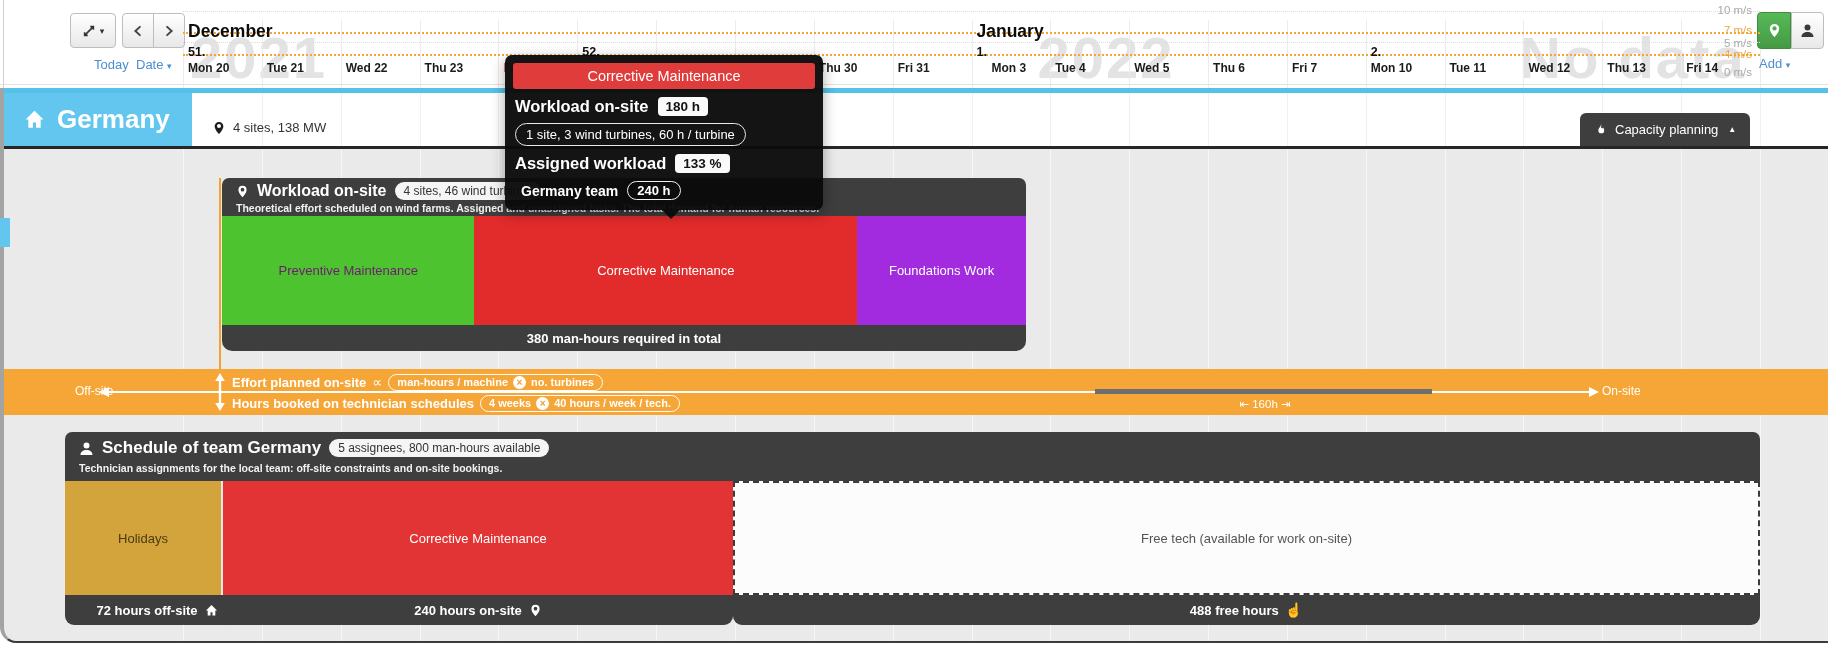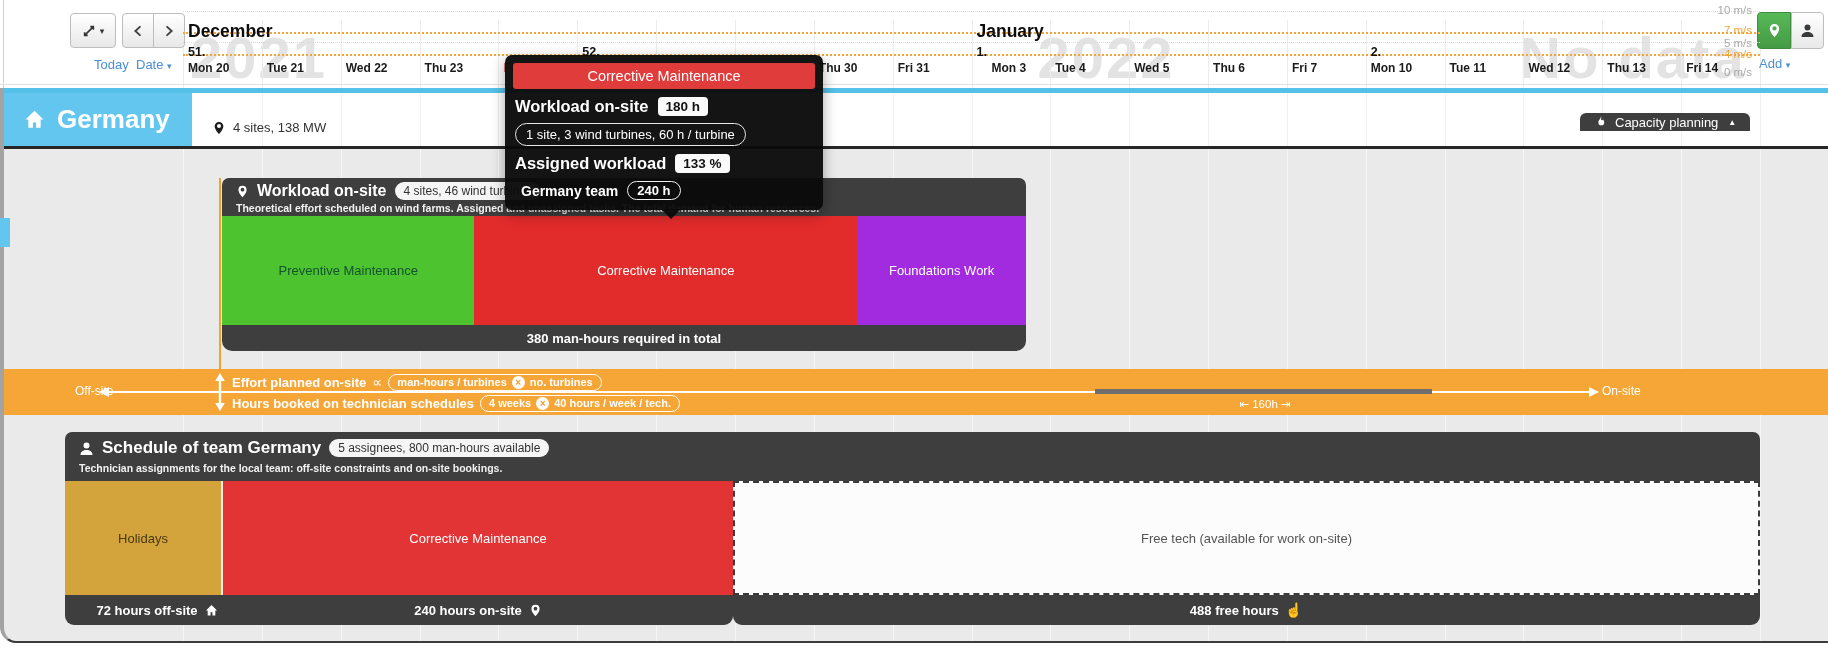--- a/index.html
+++ b/index.html
@@ -28,21 +28,21 @@
   .caret.dark{color:#333;}
   
   .frame{position:absolute;left:0;top:88px;width:1824px;height:553px;background:#eaeaea;
          border-left:4px solid #a3a3a3;border-bottom:2px solid #3b3b3b;border-bottom-left-radius:16px;overflow:hidden;z-index:1;}
   .bluebar{position:absolute;left:0;top:0;width:1824px;height:5px;background:#55c0e8;}
   .rowwhite{position:absolute;left:0;top:5px;width:1824px;height:53px;background:#fff;}
   .rowborder{position:absolute;left:0;top:58px;width:1824px;height:3px;background:#262626;}
   .germany{position:absolute;left:0;top:5px;width:188px;height:53px;background:#63c6ef;display:flex;align-items:center;
            gap:12px;padding-left:20px;box-sizing:border-box;color:#fff;font-size:26px;font-weight:bold;cursor:pointer;}
   .sites{position:absolute;left:208px;top:5px;height:53px;display:flex;align-items:center;gap:7px;font-size:13px;color:#333;margin-top:8px;}
-  .captab{position:absolute;left:1576px;top:25px;height:18px;padding:0 14px;background:#3e3e3e;border-radius:6px 6px 0 0;
+  .captab{position:absolute;left:1576px;top:25px;height:33px;padding:0 14px;background:#3e3e3e;border-radius:6px 6px 0 0;
           display:flex;align-items:center;gap:8px;color:#fff;font-size:13px;cursor:pointer;}
   .upcaret{font-size:8px;margin-left:2px;}
   .ovline{position:absolute;left:215px;top:90px;width:2px;height:191px;background:#f2a233;}
   .bluefrag{position:absolute;left:0;top:218px;width:10px;height:29px;background:#63c6ef;z-index:5;}
   
   .phead{position:absolute;left:0;top:0;width:100%;background:#3e3e3e;border-radius:7px 7px 0 0;box-sizing:border-box;color:#fff;}
   .ptitle{display:flex;align-items:center;gap:8px;font-weight:bold;}
   .psub{font-size:10.5px;font-weight:bold;color:#f2f2f2;white-space:nowrap;}
   .hbadge{background:#f5f5f5;color:#333;border-radius:11px;padding:2px 9px;font-size:12px;font-weight:normal;white-space:nowrap;}
   .pfoot{position:absolute;left:0;width:100%;background:#3e3e3e;color:#fff;font-size:13px;font-weight:bold;
@@ -302,21 +302,21 @@
             <svg width="13" height="13" viewBox="0 0 16 16" fill="#fff">
                 <path d="M8 1a5 5 0 0 0-5 5c0 3.7 5 9 5 9s5-5.3 5-9a5 5 0 0 0-5-5zm0 7.1a2.3 2.3 0 1 1 0-4.6 2.3 2.3 0 0 1 0 4.6z"></path>
               </svg>
           </span>
           <span>Workload on-site</span>
           <span class="hbadge">4 sites, 46 wind turbines</span>
         </div>
         <div class="psub">Theoretical effort scheduled on wind farms. Assigned and unassigned tasks. The total demand for human resources.</div>
       </div>
       <div class="wbars" id="wl-bars">
-          <div class="wseg" style="left: 0%; width: 31.4%; background: rgb(77, 195, 47); color: #14532d;">Preventive Maintenance</div>
+          <div class="wseg" style="left: 0%; width: 31.4%; background: rgb(77, 195, 47); color: #701a75;">Preventive Maintenance</div>
           <div class="wseg" style="left: 31.4%; width: 47.6%; background: rgb(226, 43, 43); color: rgb(255, 255, 255);">Corrective Maintenance</div>
           <div class="wseg" style="left: 79%; width: 21%; background: rgb(162, 43, 224); color: rgb(255, 255, 255);">Foundations Work</div>
         </div>
       <div class="pfoot">380 man-hours required in total</div>
     </div>
 
     <div class="band">
       <div class="bandlabel" style="left:71px;">Off-site</div>
       <div class="hline"></div>
       <div class="tri left"></div>
@@ -326,21 +326,21 @@
       <div class="bandlabel" style="left:1598px;">On-site</div>
       <svg class="abs" style="left:207px;top:4px;" width="18" height="38" viewBox="0 0 18 38">
         <path d="M9 6v26" stroke="#fff" stroke-width="2.4"></path>
         <path d="M9 0 4.2 8h9.6z" fill="#fff"></path>
         <path d="M9 38 4.2 30h9.6z" fill="#fff"></path>
       </svg>
       <div class="brow" style="top:3px;">
         <span>Effort planned on-site</span>
         <span class="prop">∝</span>
         <span class="obadge" id="badge1">
-            <span>man-hours / turbines</span>
+            <span>man-hours / machine</span>
             <span class="xcirc">×</span>
             <span>no. turbines</span>
           </span>
       </div>
       <div class="brow" style="top:24px;">
         <span>Hours booked on technician schedules</span>
         <span class="obadge" id="badge2">
             <span>4 weeks</span>
             <span class="xcirc">×</span>
             <span>40 hours / week / tech.</span>

